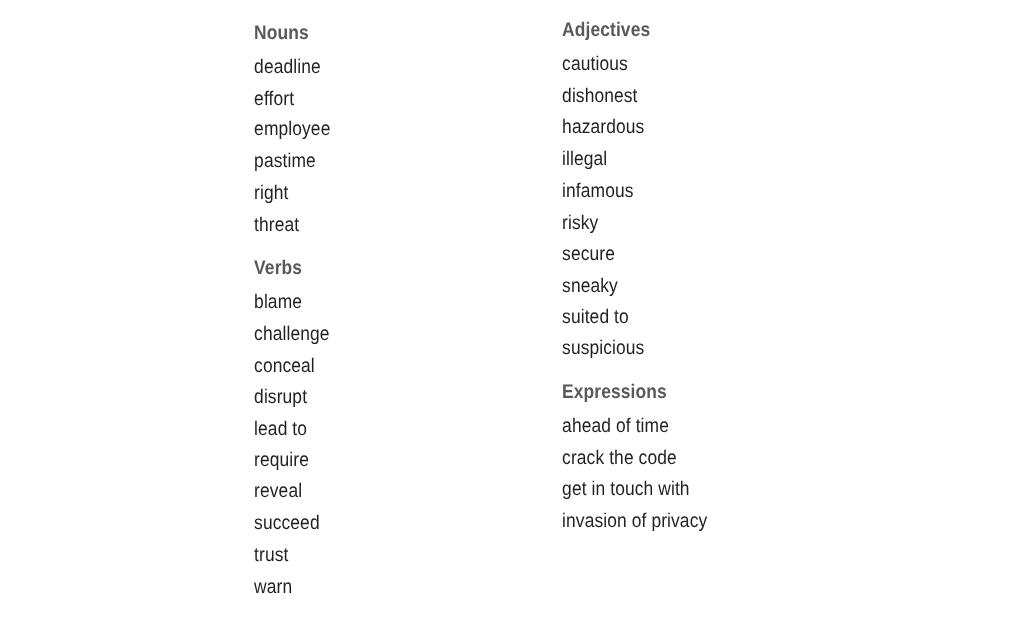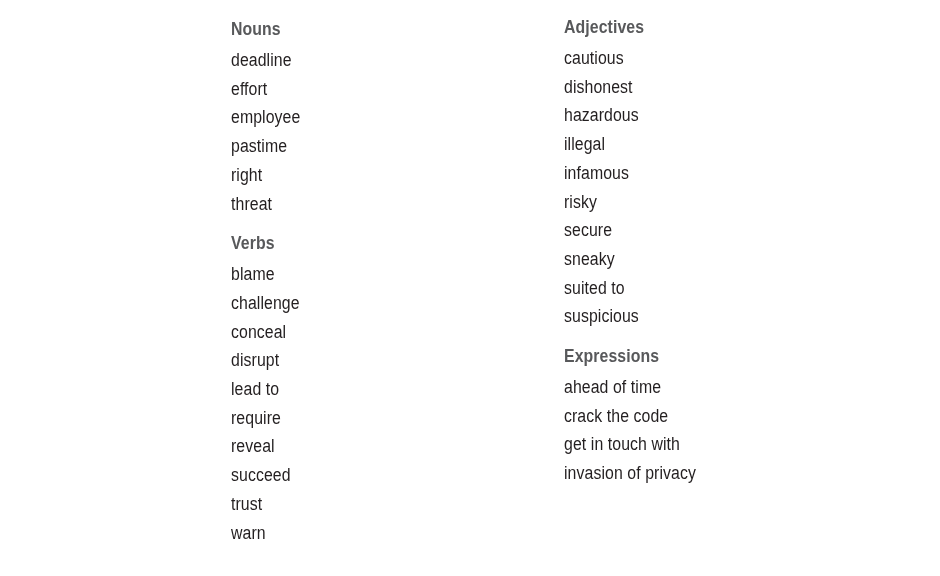--- a/index.html
+++ b/index.html
@@ -74,21 +74,21 @@
           <div class="word">reveal</div>
           <div class="word">succeed</div>
           <div class="word">trust</div>
           <div class="word">warn</div>
         </div>
       </div>
 
     </div>
   </div>
 
-  <div class="col" style="left:564px; top:14px;">
+  <div class="col" style="left:511px; top:14px;">
     <div class="col-inner">
 
       <div class="section">
         <h2 class="heading">Adjectives</h2>
         <div class="words">
           <div class="word">cautious</div>
           <div class="word">dishonest</div>
           <div class="word">hazardous</div>
           <div class="word">illegal</div>
           <div class="word">infamous</div>

